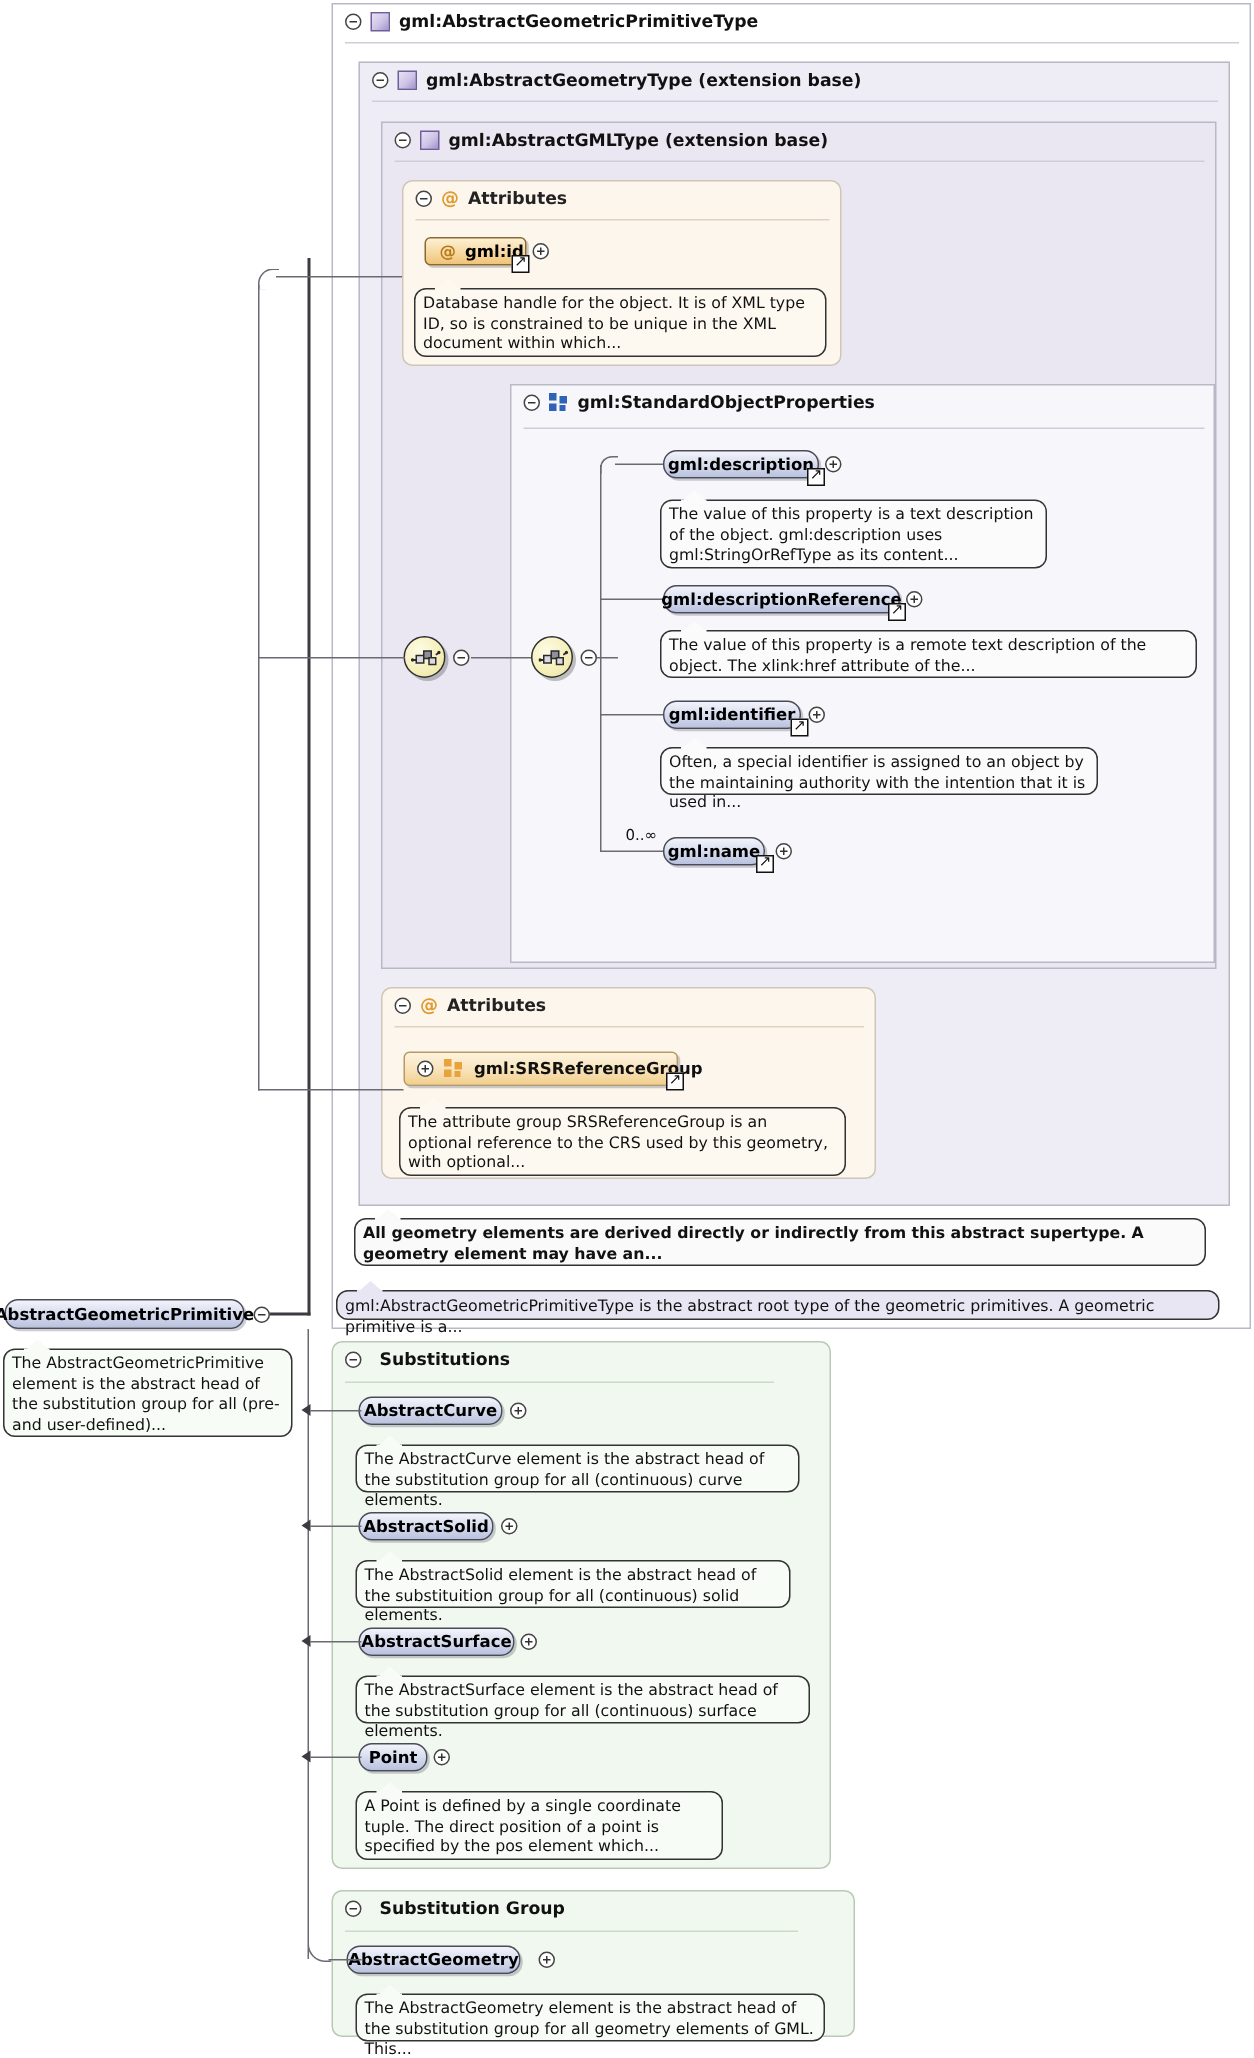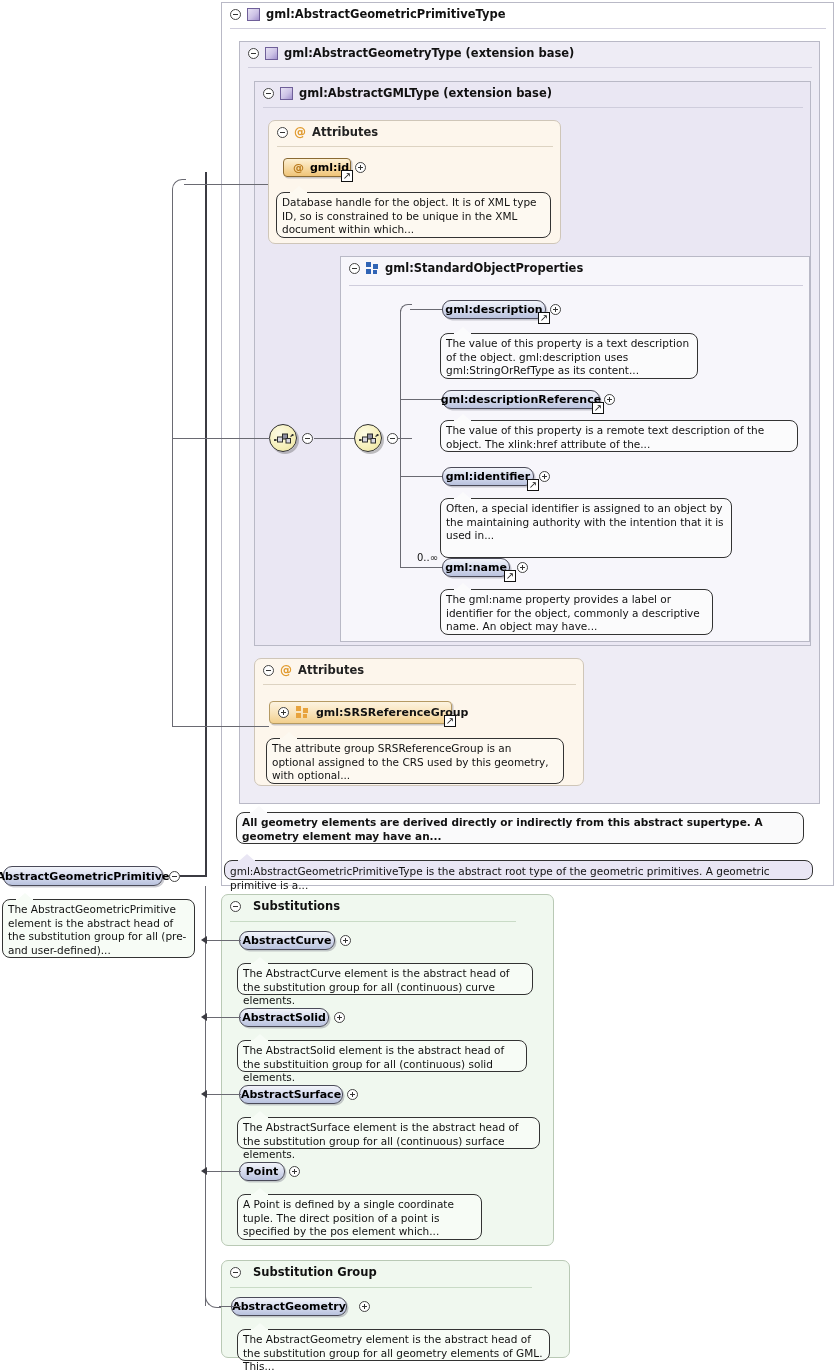--- a/index.html
+++ b/index.html
@@ -255,35 +255,32 @@
     <span>The value of this property is a remote text description of the object. The xlink:href attribute of the...</span>
   </div>
 
   <div class="pill element" style="left:442px; top:467px; width:92px;">
     <span>gml:identifier</span>
   </div>
   <div class="ext" style="left:527px; top:479px;">
     <span>↗</span>
   </div>
   <span class="toggle plus abs" style="left:539px; top:471px;"></span>
-  <div class="doc tip" style="left:440px; top:498px; width:292px; height:60px;">
+  <div class="doc tip" style="left:440px; top:498px; width:292px; height:32px;">
     <span>Often, a special identifier is assigned to an object by the maintaining authority with the intention that it is used in...</span>
   </div>
 
   <span class="mult" style="left:417px; top:552px;">0..∞</span>
   <div class="pill element" style="left:442px; top:558px; width:68px;">
     <span>gml:name</span>
   </div>
   <div class="ext" style="left:504px; top:570px;">
     <span>↗</span>
   </div>
   <span class="toggle plus abs" style="left:517px; top:562px;"></span>
-  <div class="doc tip" style="left:440px; top:589px; width:273px; height:46px;">
-    <span>The gml:name property provides a label or identifier for the object, commonly a descriptive name. An object may have...</span>
-  </div>
 
   <div class="seq" style="left:269px; top:424px;">
     <svg width="20" height="16" viewBox="0 0 20 16">
       <rect x="3.5" y="6" width="5" height="5" fill="#d9d9e2" stroke="#2b2b2b" stroke-width="1"></rect>
       <rect x="8.5" y="3" width="5" height="5" fill="#8f8fa0" stroke="#2b2b2b" stroke-width="1"></rect>
       <rect x="12" y="7.5" width="4.5" height="4.5" fill="#d9d9e2" stroke="#2b2b2b" stroke-width="1"></rect>
       <path d="M0.5 9 L3.5 9 M16.5 5.5 L19 4" stroke="#2b2b2b" stroke-width="1.2" fill="none"></path>
       <circle cx="1" cy="9" r="1.1" fill="#2b2b2b"></circle>
       <circle cx="18.6" cy="4" r="1.1" fill="#2b2b2b"></circle>
     </svg>
@@ -323,21 +320,21 @@
         <i class="c"></i>
         <i class="d"></i>
       </span>
     <span>gml:SRSReferenceGroup</span>
   </div>
   <div class="ext" style="left:444px; top:715px;">
     <span>↗</span>
   </div>
 
   <div class="doc orange tip" style="left:266px; top:738px; width:298px; height:46px;">
-    <span>The attribute group SRSReferenceGroup is an optional assigned to the CRS used by this geometry, with optional...</span>
+    <span>The attribute group SRSReferenceGroup is an optional reference to the CRS used by this geometry, with optional...</span>
   </div>
 
   <div class="doc grey tip" style="left:236px; top:812px; width:568px; height:32px;font-weight:bold;">
     <span>All geometry elements are derived directly or indirectly from this abstract supertype. A geometry element may have an...</span>
   </div>
 
   <div class="doc purple tip" style="left:224px; top:860px; width:589px; height:20px; line-height:14px;">
     <span>gml:AbstractGeometricPrimitiveType is the abstract root type of the geometric primitives. A geometric primitive is a...</span>
   </div>
 

